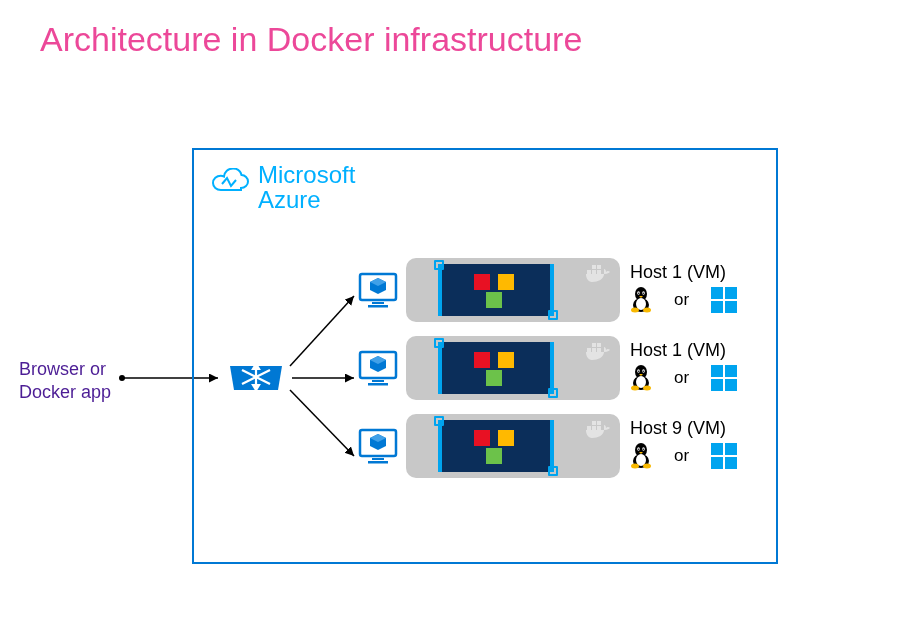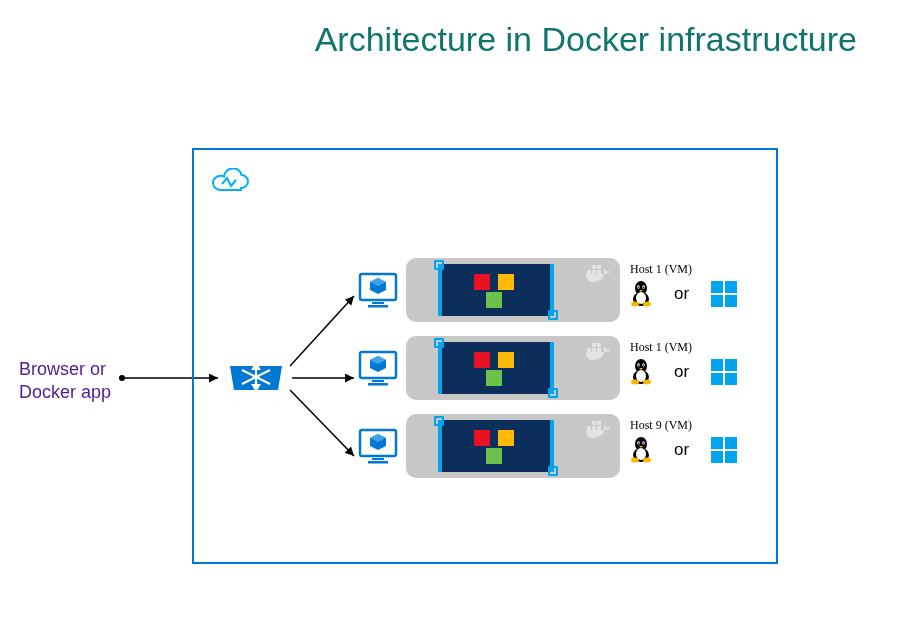--- a/index.html
+++ b/index.html
@@ -4,24 +4,24 @@
   <style>
     * { margin: 0; padding: 0; box-sizing: border-box; }
     body {
       font-family: 'Segoe UI', Arial, sans-serif;
       background: #fff;
       width: 897px;
       height: 620px;
       position: relative;
     }
     .title {
-      text-align: right;
+      text-align: left;
       font-size: 34px;
       font-weight: 400;
-      color: #0f766e;
+      color: #ec4899;
       padding: 18px 40px 8px;
       line-height: 1.25;
     }
     .client-label {
       position: absolute;
       left: 19px;
       top: 358px;
       font-size: 18px;
       color: #4c1d95;
       line-height: 1.3;
@@ -136,24 +136,23 @@
       top: 258px;
     }
     .host-info-row {
       height: 78px;
       display: flex;
       flex-direction: column;
       justify-content: flex-start;
       padding-top: 4px;
     }
     .host-label {
-      font-size: 12px;
+      font-size: 18px;
       color: #000;
       margin-bottom: 4px;
-      font-family: Liberation Serif, serif;
     }
     .os-row {
       display: flex;
       align-items: center;
       gap: 22px;
       font-size: 17px;
     }
     .tux { width: 22px; height: 26px; }
     .win { width: 26px; height: 26px; }
     .arrow-svg {
@@ -204,20 +203,24 @@
     </g>
   </svg>
 </div>
 
 <div class="azure-box">
   <div class="azure-logo">
     <svg class="cloud-icon" viewBox="0 0 38 28">
       <path d="M29 20c4 0 7-3 7-6.5S33 7 29.5 7C28.5 3 25 0.5 21 0.5c-5 0-8.5 3.5-9 8-1-0.5-2-0.8-3.2-0.8C4.5 7.7 1 11 1 15s3.5 7 7.8 7H29z" fill="none" stroke="#00b0ff" stroke-width="2"></path>
       <path d="M10 16 L15 10 L19 18 L24 12" fill="none" stroke="#00b0ff" stroke-width="2"></path>
     </svg>
+    <div class="azure-text">
+      <span>Microsoft</span><br>
+      <span>Azure</span>
+    </div>
   </div>
 </div>
 
 <div class="hosts">
   <div class="host-row">
     <svg class="monitor" viewBox="0 0 40 36">
       <rect x="2" y="2" width="36" height="26" rx="2" fill="none" stroke="#0078d4" stroke-width="2.5"></rect>
       <rect x="14" y="30" width="12" height="2" fill="#0078d4"></rect>
       <rect x="10" y="33" width="20" height="2.5" fill="#0078d4"></rect>
       <path d="M20 6 L28 10 L28 18 L20 22 L12 18 L12 10 Z" fill="#0078d4"></path>

